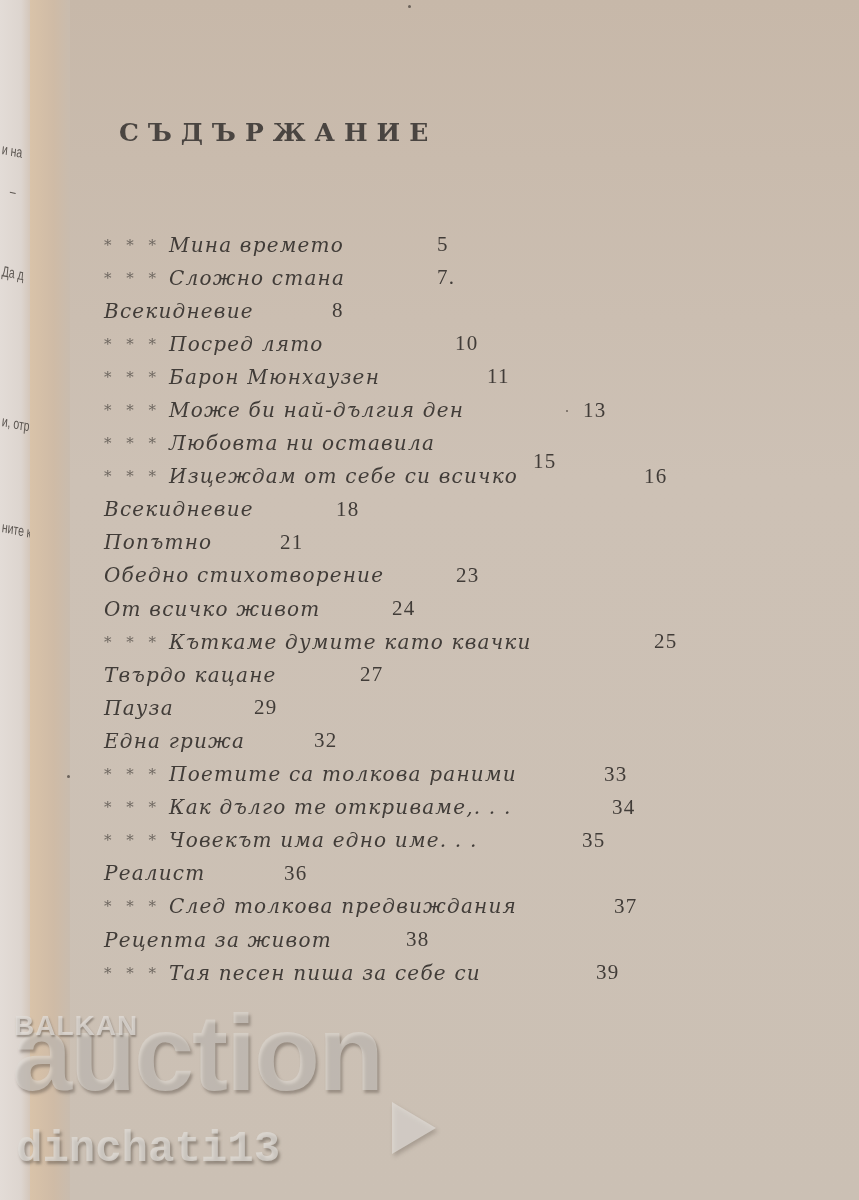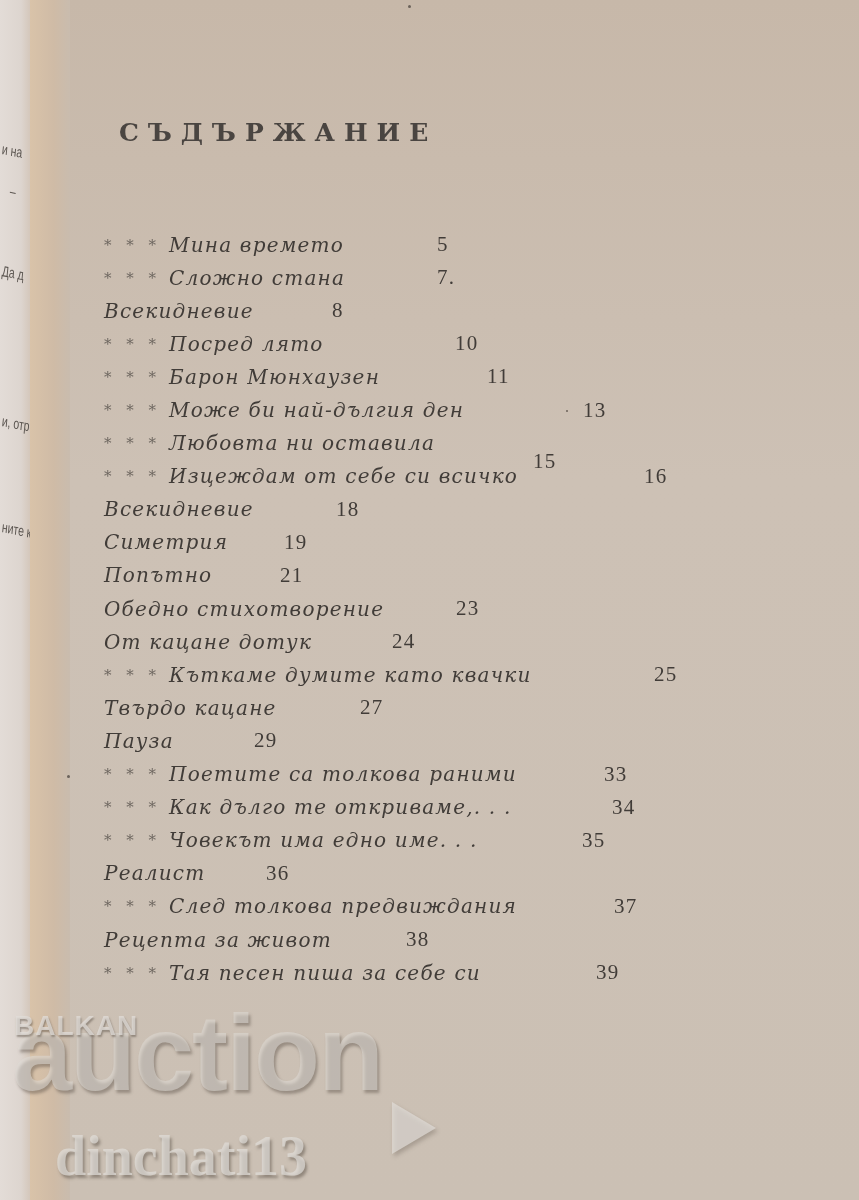--- a/index.html
+++ b/index.html
@@ -60,24 +60,23 @@
       text-shadow: 2px 3px 3px rgba(90,80,70,0.45);
     }
     .wm-play {
       position: absolute; left: 392px; top: 112px; width: 0; height: 0;
       border-top: 26px solid transparent; border-bottom: 26px solid transparent;
       border-left: 44px solid rgba(225,221,216,0.7);
       filter: drop-shadow(2px 3px 2px rgba(90,80,70,0.45));
     }
     .wm-user {
       position: absolute; left: 16px; top: 134px;
-      font-family: Liberation Serif, serif; font-weight: bold; font-size: 56px;
+      font-family: Liberation Mono, monospace; font-weight: bold; font-size: 44px;
       color: rgba(225,222,218,0.7);
       text-shadow: 2px 3px 3px rgba(90,80,70,0.5);
-      margin-left: 39px;
     }
     .speck { position: absolute; width: 3px; height: 3px; border-radius: 50%; background: #6b625a; }
   </style>
 </head>
 <body>
 
 <div class="facing-page" id="facing">
     <span class="facing-fragment" style="top: 140px; left: 2px;">и на</span>
     <span class="facing-fragment" style="top: 182px; left: 10px;">–</span>
     <span class="facing-fragment" style="top: 262px; left: 2px;">Да д</span>
@@ -127,66 +126,66 @@
     <div class="toc-row">
       <span class="stars">* * *</span>
       <span class="entry-title">Изцеждам от себе си всичко</span>
       <span class="page-num" style="left: 540px;">16</span>
     </div>
     <div class="toc-row">
       <span class="entry-title">Всекидневие</span>
       <span class="page-num" style="left: 232px;">18</span>
     </div>
     <div class="toc-row">
-      <span class="entry-title">Симетрия</span>
-      <span class="page-num" style="left: 180px;">19</span>
-    </div>
-    <div class="toc-row">
       <span class="entry-title">Попътно</span>
       <span class="page-num" style="left: 176px;">21</span>
     </div>
     <div class="toc-row">
       <span class="entry-title">Обедно стихотворение</span>
       <span class="page-num" style="left: 352px;">23</span>
     </div>
     <div class="toc-row">
-      <span class="entry-title">От кацане дотук</span>
+      <span class="entry-title">От всичко живот</span>
       <span class="page-num" style="left: 288px;">24</span>
     </div>
     <div class="toc-row">
       <span class="stars">* * *</span>
       <span class="entry-title">Къткаме думите като квачки</span>
       <span class="page-num" style="left: 550px; font-family: Liberation Serif, serif;">25</span>
     </div>
     <div class="toc-row">
       <span class="entry-title">Твърдо кацане</span>
       <span class="page-num" style="left: 256px;">27</span>
     </div>
     <div class="toc-row">
       <span class="entry-title">Пауза</span>
       <span class="page-num" style="left: 150px;">29</span>
     </div>
     <div class="toc-row">
+      <span class="entry-title">Една грижа</span>
+      <span class="page-num" style="left: 210px;">32</span>
+    </div>
+    <div class="toc-row">
       <span class="stars">* * *</span>
       <span class="entry-title">Поетите са толкова раними</span>
       <span class="page-num" style="left: 500px;">33</span>
     </div>
     <div class="toc-row">
       <span class="stars">* * *</span>
       <span class="entry-title">Как дълго те откриваме,. . .</span>
       <span class="page-num" style="left: 508px;">34</span>
     </div>
     <div class="toc-row">
       <span class="stars">* * *</span>
       <span class="entry-title">Човекът има едно име. . .</span>
       <span class="page-num" style="left: 478px;">35</span>
     </div>
     <div class="toc-row">
       <span class="entry-title">Реалист</span>
-      <span class="page-num" style="left: 162px;">36</span>
+      <span class="page-num" style="left: 180px;">36</span>
     </div>
     <div class="toc-row">
       <span class="stars">* * *</span>
       <span class="entry-title">След толкова предвиждания</span>
       <span class="page-num" style="left: 510px;">37</span>
     </div>
     <div class="toc-row">
       <span class="entry-title">Рецепта за живот</span>
       <span class="page-num" style="left: 302px;">38</span>
     </div>

